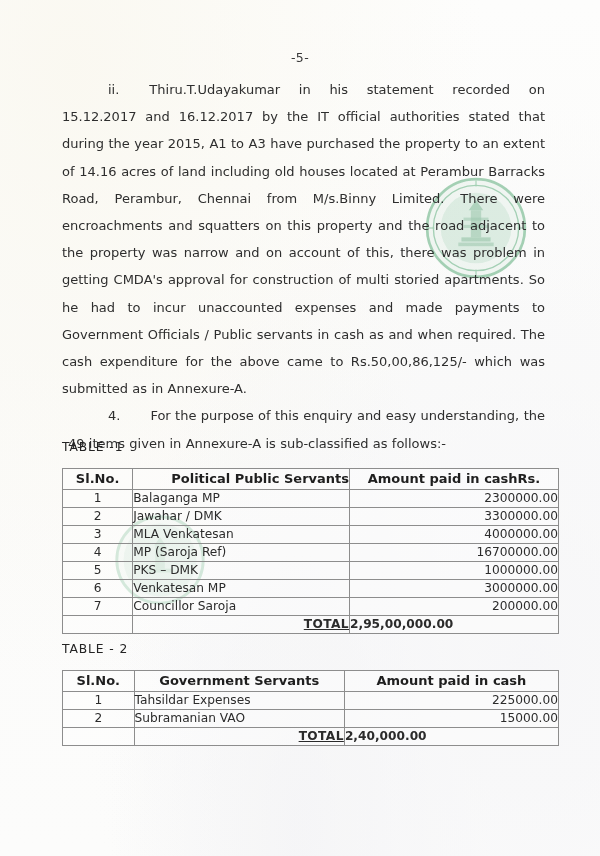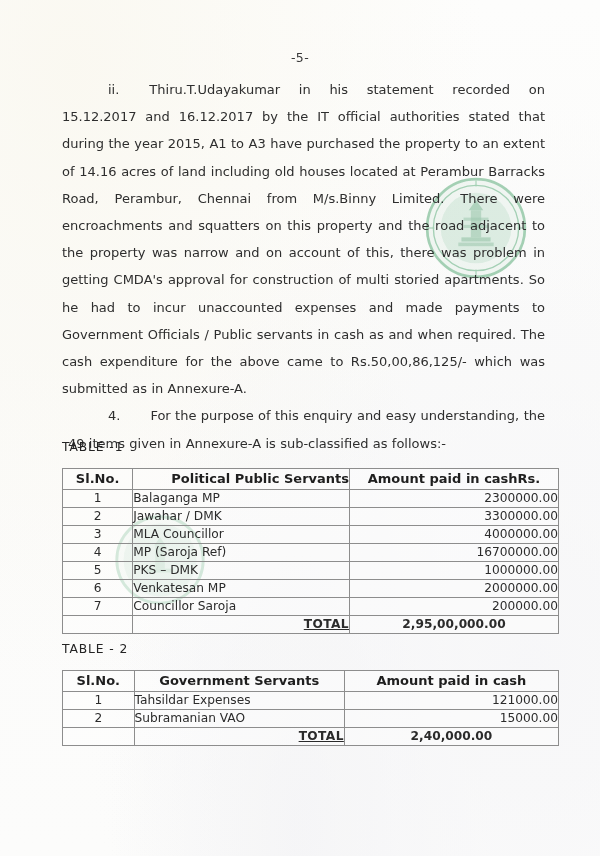--- a/index.html
+++ b/index.html
@@ -124,21 +124,21 @@
   .col-amt   { width: 215px; text-align: right; padding-right: 7px; }
 
   .total-label {
     text-align: right;
     padding-right: 8px;
     font-weight: bold;
     letter-spacing: 0.4px;
     text-decoration: underline;
   }
   .total-amt {
-    text-align: center;
+    text-align: left;
     padding-right: 7px;
     font-weight: bold;
   }
   .total-blank { border-right: 1px solid #8d8d8d; }
 </style>
 </head>
 <body>
 
 <div id="page">
   <div id="paper-texture"></div>
@@ -201,37 +201,37 @@
         <td class="col-name">Balaganga MP</td>
         <td class="col-amt">2300000.00</td>
       </tr>
       <tr>
         <td class="col-sl">2</td>
         <td class="col-name">Jawahar / DMK</td>
         <td class="col-amt">3300000.00</td>
       </tr>
       <tr>
         <td class="col-sl">3</td>
-        <td class="col-name">MLA Councillor</td>
+        <td class="col-name">MLA Venkatesan</td>
         <td class="col-amt">4000000.00</td>
       </tr>
       <tr>
         <td class="col-sl">4</td>
         <td class="col-name">MP (Saroja Ref)</td>
         <td class="col-amt">16700000.00</td>
       </tr>
       <tr>
         <td class="col-sl">5</td>
         <td class="col-name">PKS – DMK</td>
         <td class="col-amt">1000000.00</td>
       </tr>
       <tr>
         <td class="col-sl">6</td>
         <td class="col-name">Venkatesan MP</td>
-        <td class="col-amt">2000000.00</td>
+        <td class="col-amt">3000000.00</td>
       </tr>
       <tr>
         <td class="col-sl">7</td>
         <td class="col-name">Councillor Saroja</td>
         <td class="col-amt">200000.00</td>
       </tr>
       <tr>
         <td class="col-sl total-blank"></td>
         <td class="col-name total-label">TOTAL</td>
         <td class="col-amt total-amt">2,95,00,000.00</td>
@@ -246,21 +246,21 @@
       <tr>
         <th class="col-sl">Sl.No.</th>
         <th class="col-name" style="text-align:center;padding-left:0">Government Servants</th>
         <th class="col-amt" style="text-align:center;padding-right:0">Amount paid in cash</th>
       </tr>
     </thead>
     <tbody>
       <tr>
         <td class="col-sl">1</td>
         <td class="col-name">Tahsildar Expenses</td>
-        <td class="col-amt">121000.00</td>
+        <td class="col-amt">225000.00</td>
       </tr>
       <tr>
         <td class="col-sl">2</td>
         <td class="col-name">Subramanian VAO</td>
         <td class="col-amt">15000.00</td>
       </tr>
       <tr>
         <td class="col-sl total-blank"></td>
         <td class="col-name total-label">TOTAL</td>
         <td class="col-amt total-amt">2,40,000.00</td>

